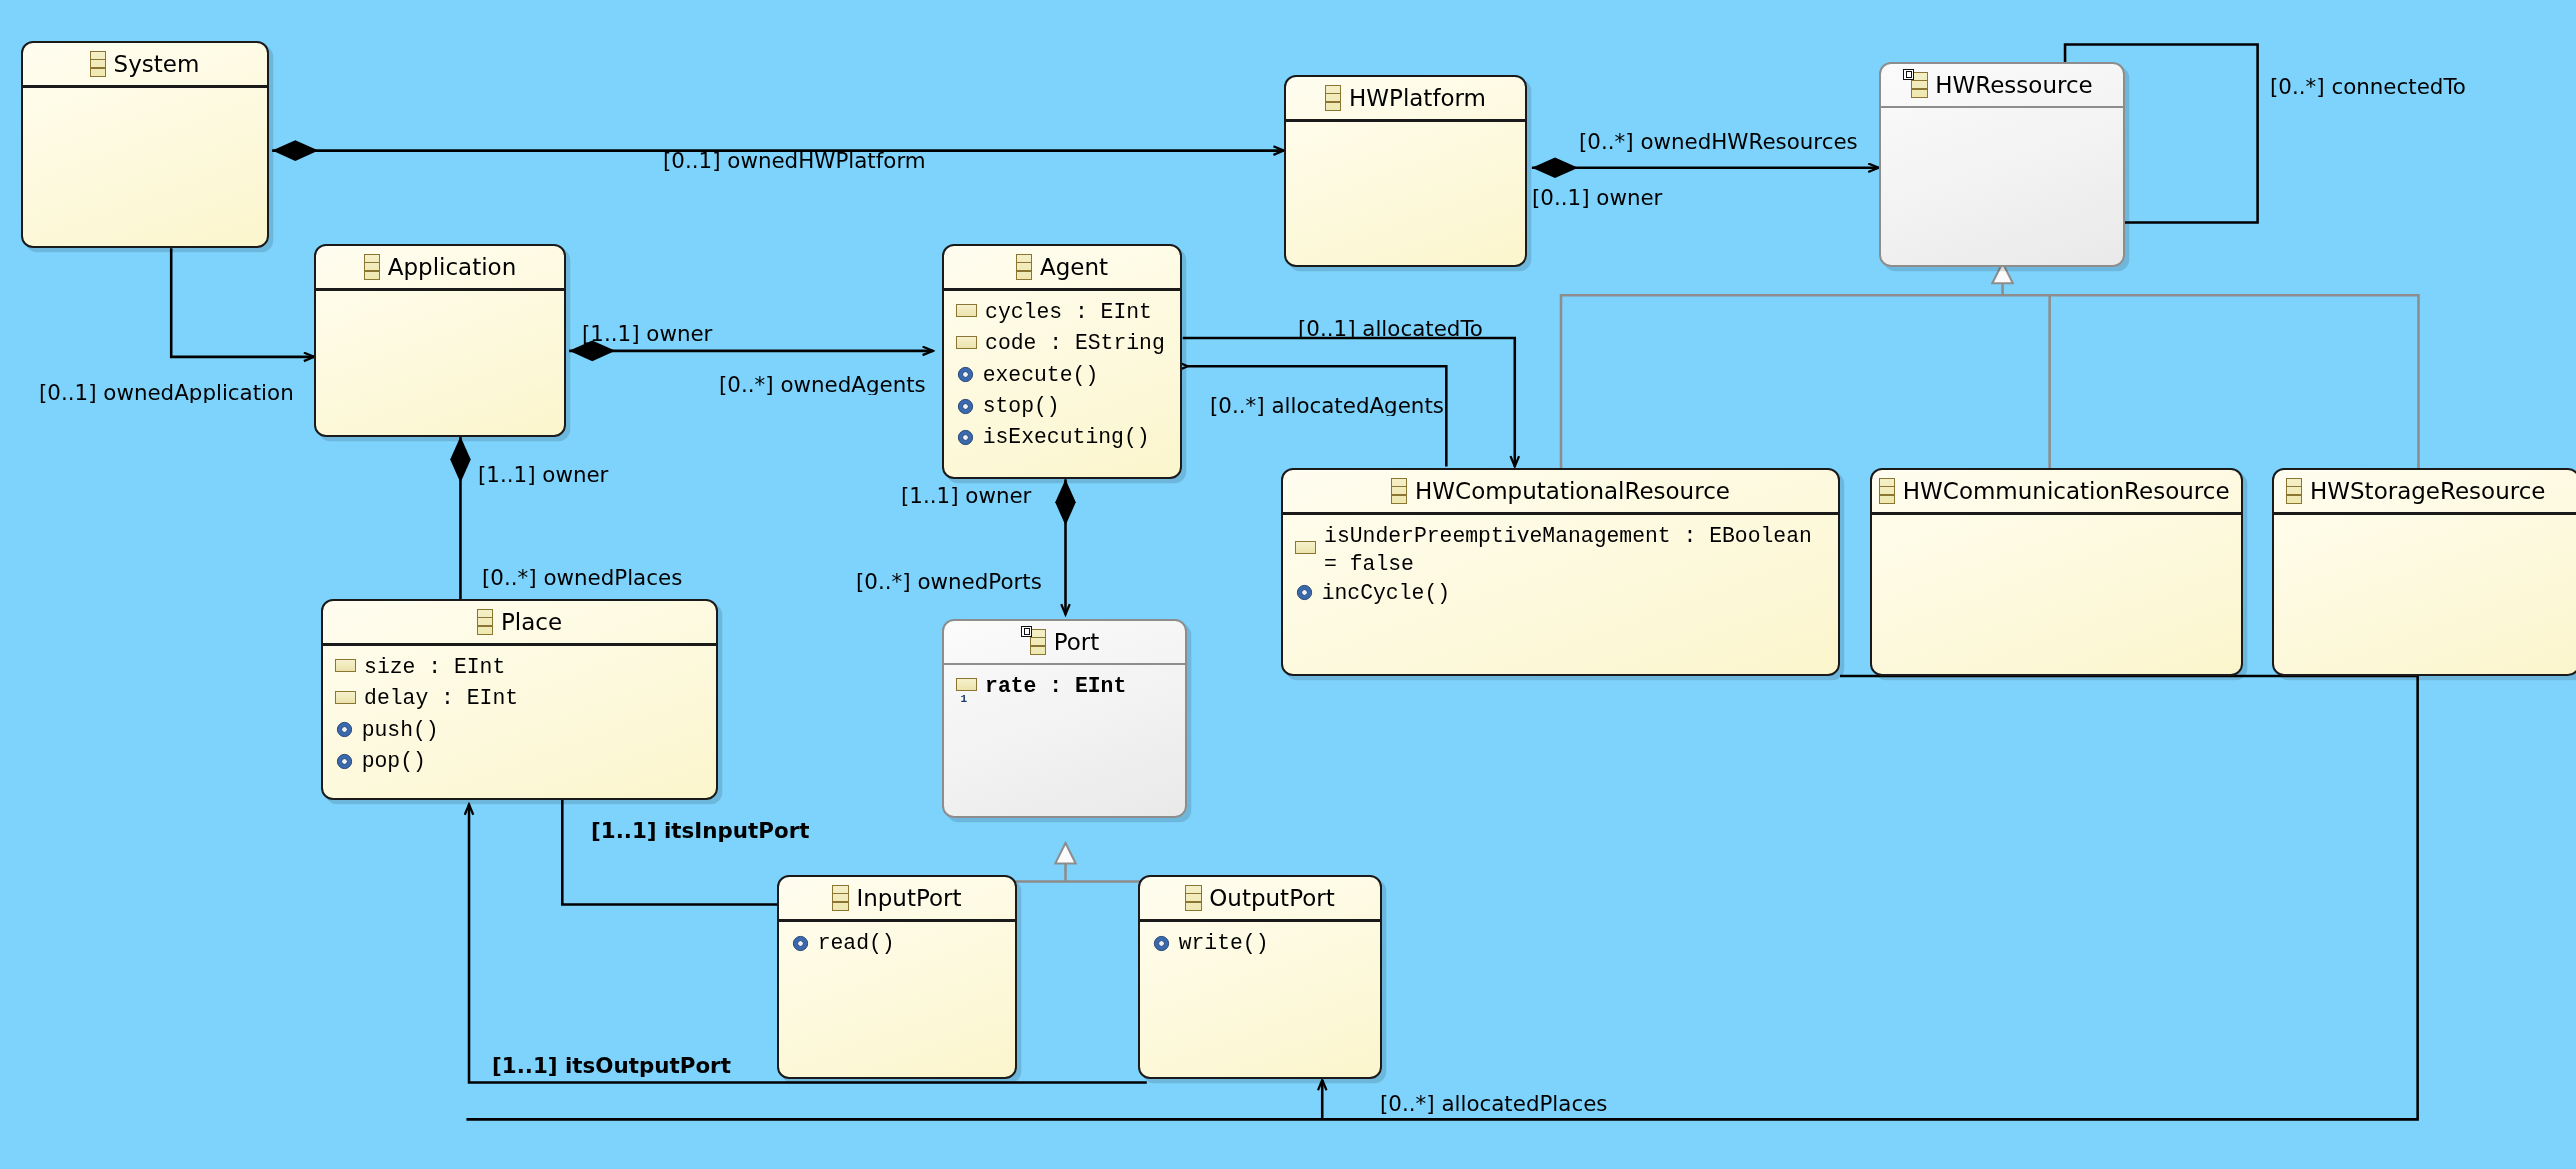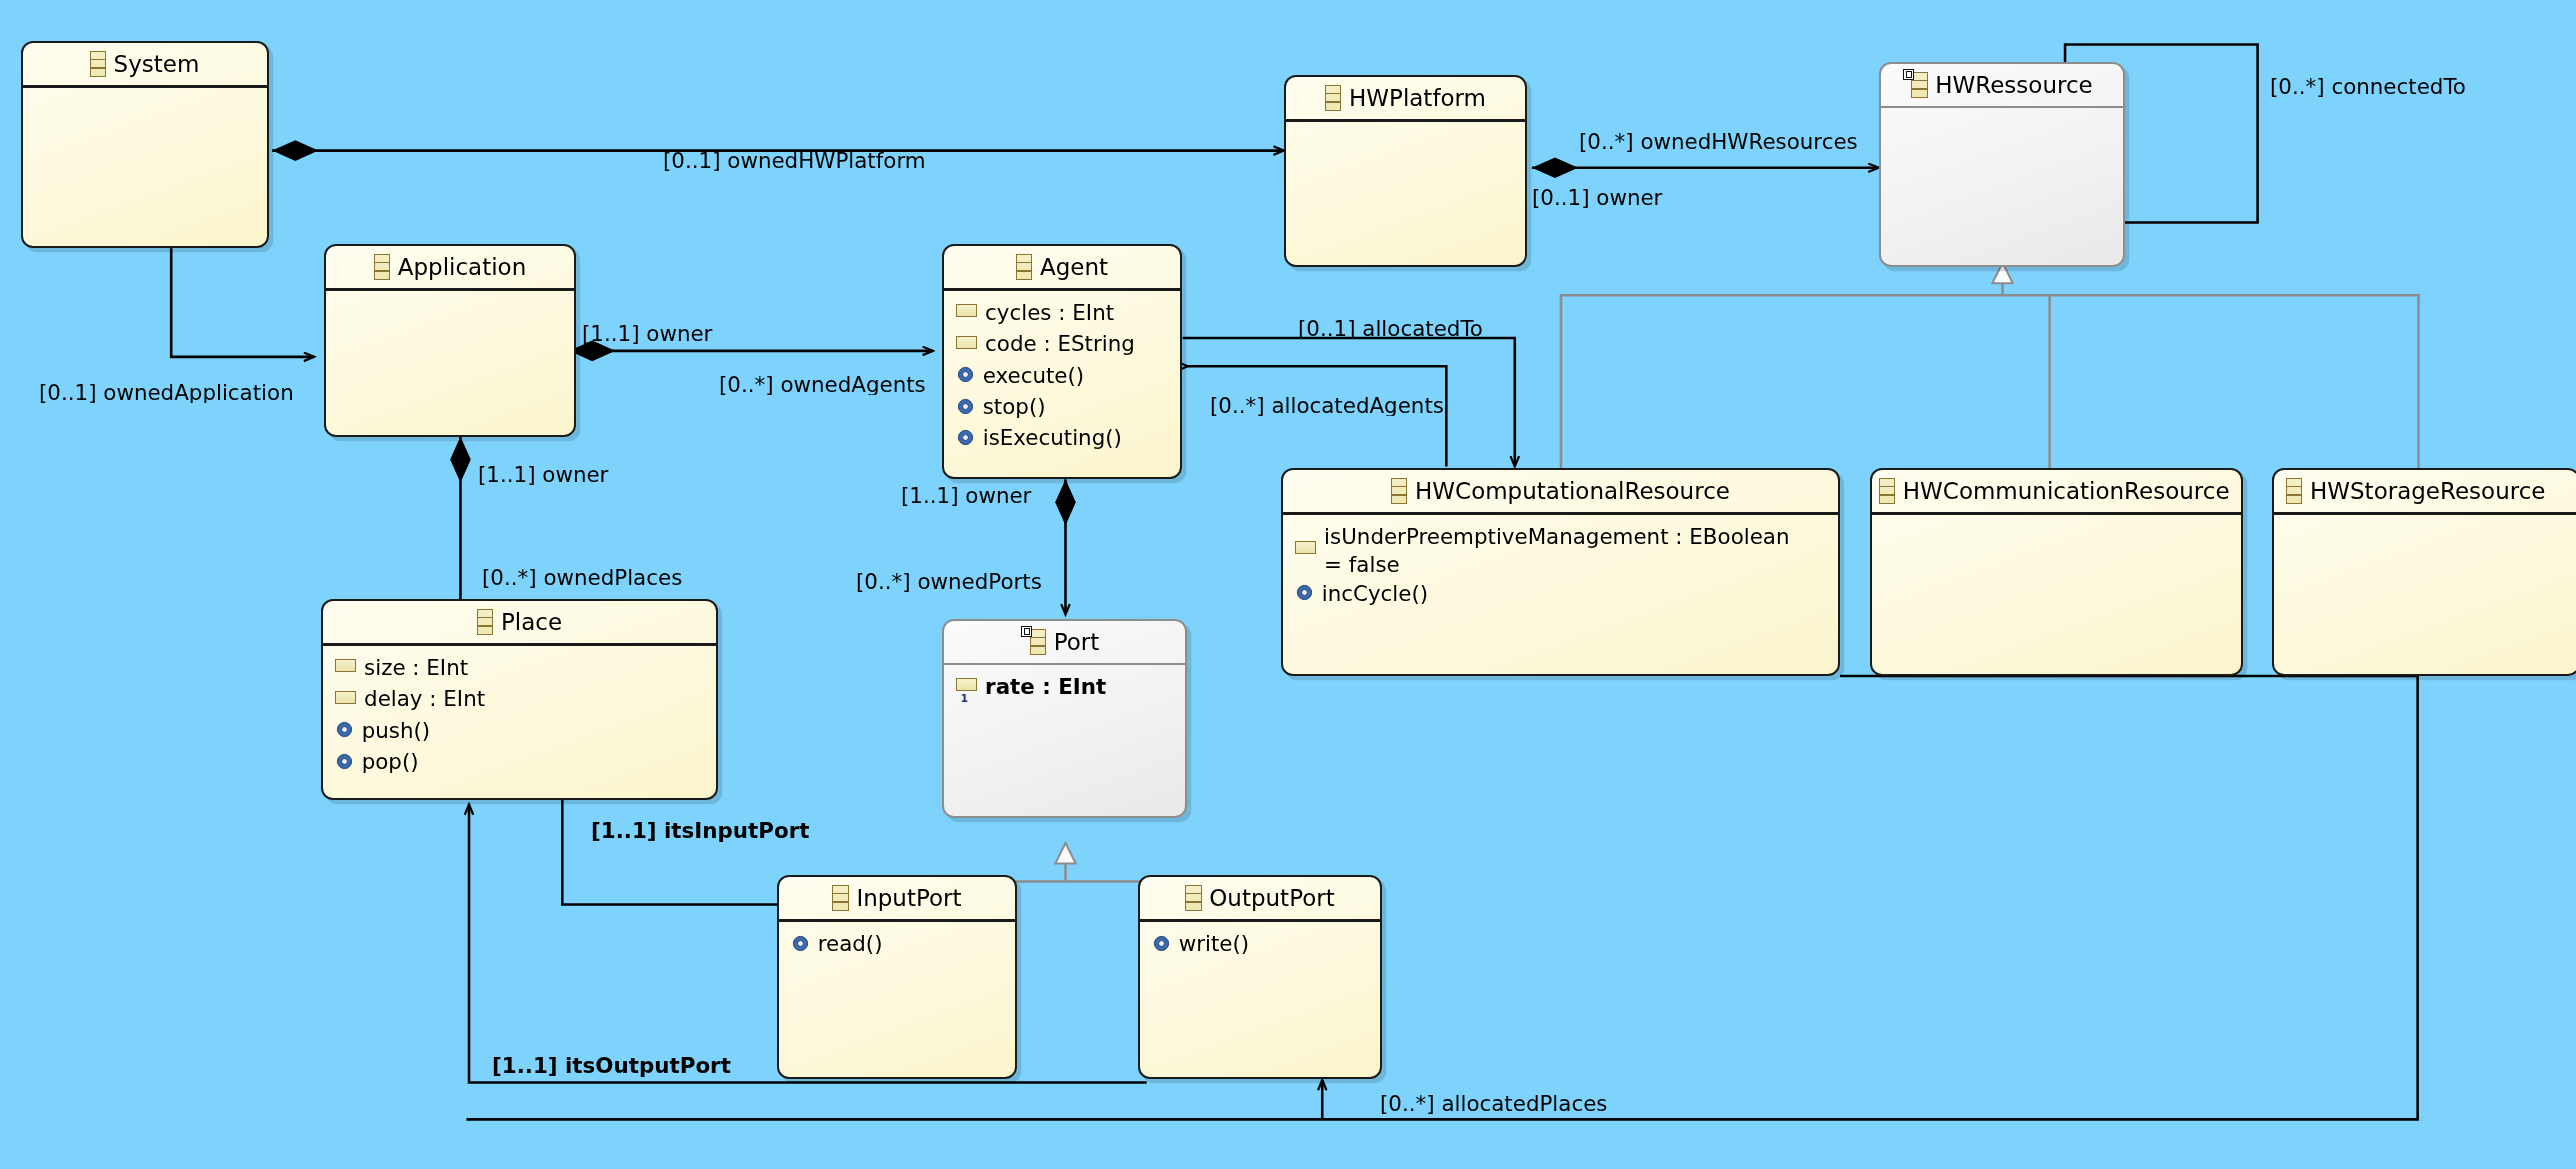--- a/index.html
+++ b/index.html
@@ -17,21 +17,21 @@
 
   .uml .hdr{position:relative;height:42px;display:flex;align-items:center;
             justify-content:center;gap:7.7px;padding:0 6.8px;white-space:nowrap;}
   .uml .hdr-sep{height:2.6px;background:#1a1a1a;}
   .uml.abstract .hdr-sep{height:1.7px;background:#8d8d8d;}
   .uml .title{font-size:23px;color:#000;line-height:1;}
   .uml.abstract .title{}
   .uml .body{padding:7.7px 0 0 12px;}
 
   .row{display:flex;align-items:flex-start;gap:7.7px;
-       font-size:21.4px;color:#000;line-height:1.30;white-space:nowrap;margin-bottom:2.6px;}
+       font-size:21.4px;color:#000;line-height:1.30;white-space:nowrap;margin-bottom:2.6px;font-family:Liberation Mono, monospace;}
   .row.bold{font-weight:bold;}
   .row .txt{padding-top:0.9px;}
 
   
   .ico-class{width:16.3px;height:26px;flex:none;position:relative;
      background:linear-gradient(#f4efc6,#efe8b0);border:1.7px solid #8a7533;box-sizing:border-box;}
   .ico-class:before,.ico-class:after{content:"";position:absolute;left:0;right:0;height:1.7px;background:#8a7533;}
   .ico-class:before{top:6.8px;} .ico-class:after{top:15.4px;}
   .ico-abs{position:absolute;left:-9.4px;top:-4.3px;width:11px;height:11px;
      border:1.7px solid #111;background:#fff;box-sizing:border-box;}
@@ -122,21 +122,21 @@
 
   <div class="uml" style="left:20.5px;top:41px;width:248px;height:207px;">
     <div class="hdr">
       <span class="ico-class"></span>
       <span class="title">System</span>
     </div>
     <div class="hdr-sep"></div>
     <div class="body"></div>
   </div>
 
-  <div class="uml" style="left:324px;top:244px;width:252px;height:193px;text-align:right;">
+  <div class="uml" style="left:314px;top:244px;width:252px;height:193px;text-align:right;">
     <div class="hdr">
       <span class="ico-class"></span>
       <span class="title">Application</span>
     </div>
     <div class="hdr-sep"></div>
     <div class="body"></div>
   </div>
 
   <div class="uml" style="left:942px;top:244px;width:240px;height:235px;">
     <div class="hdr">

